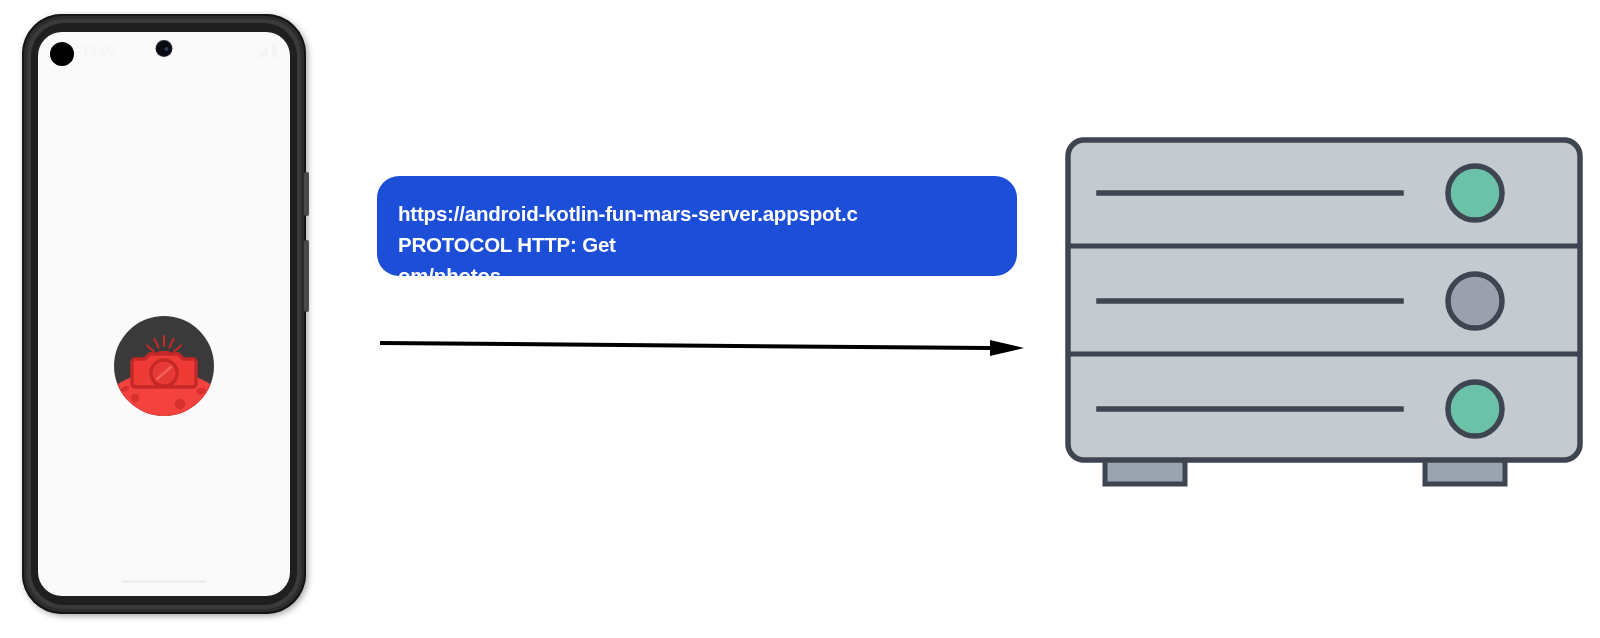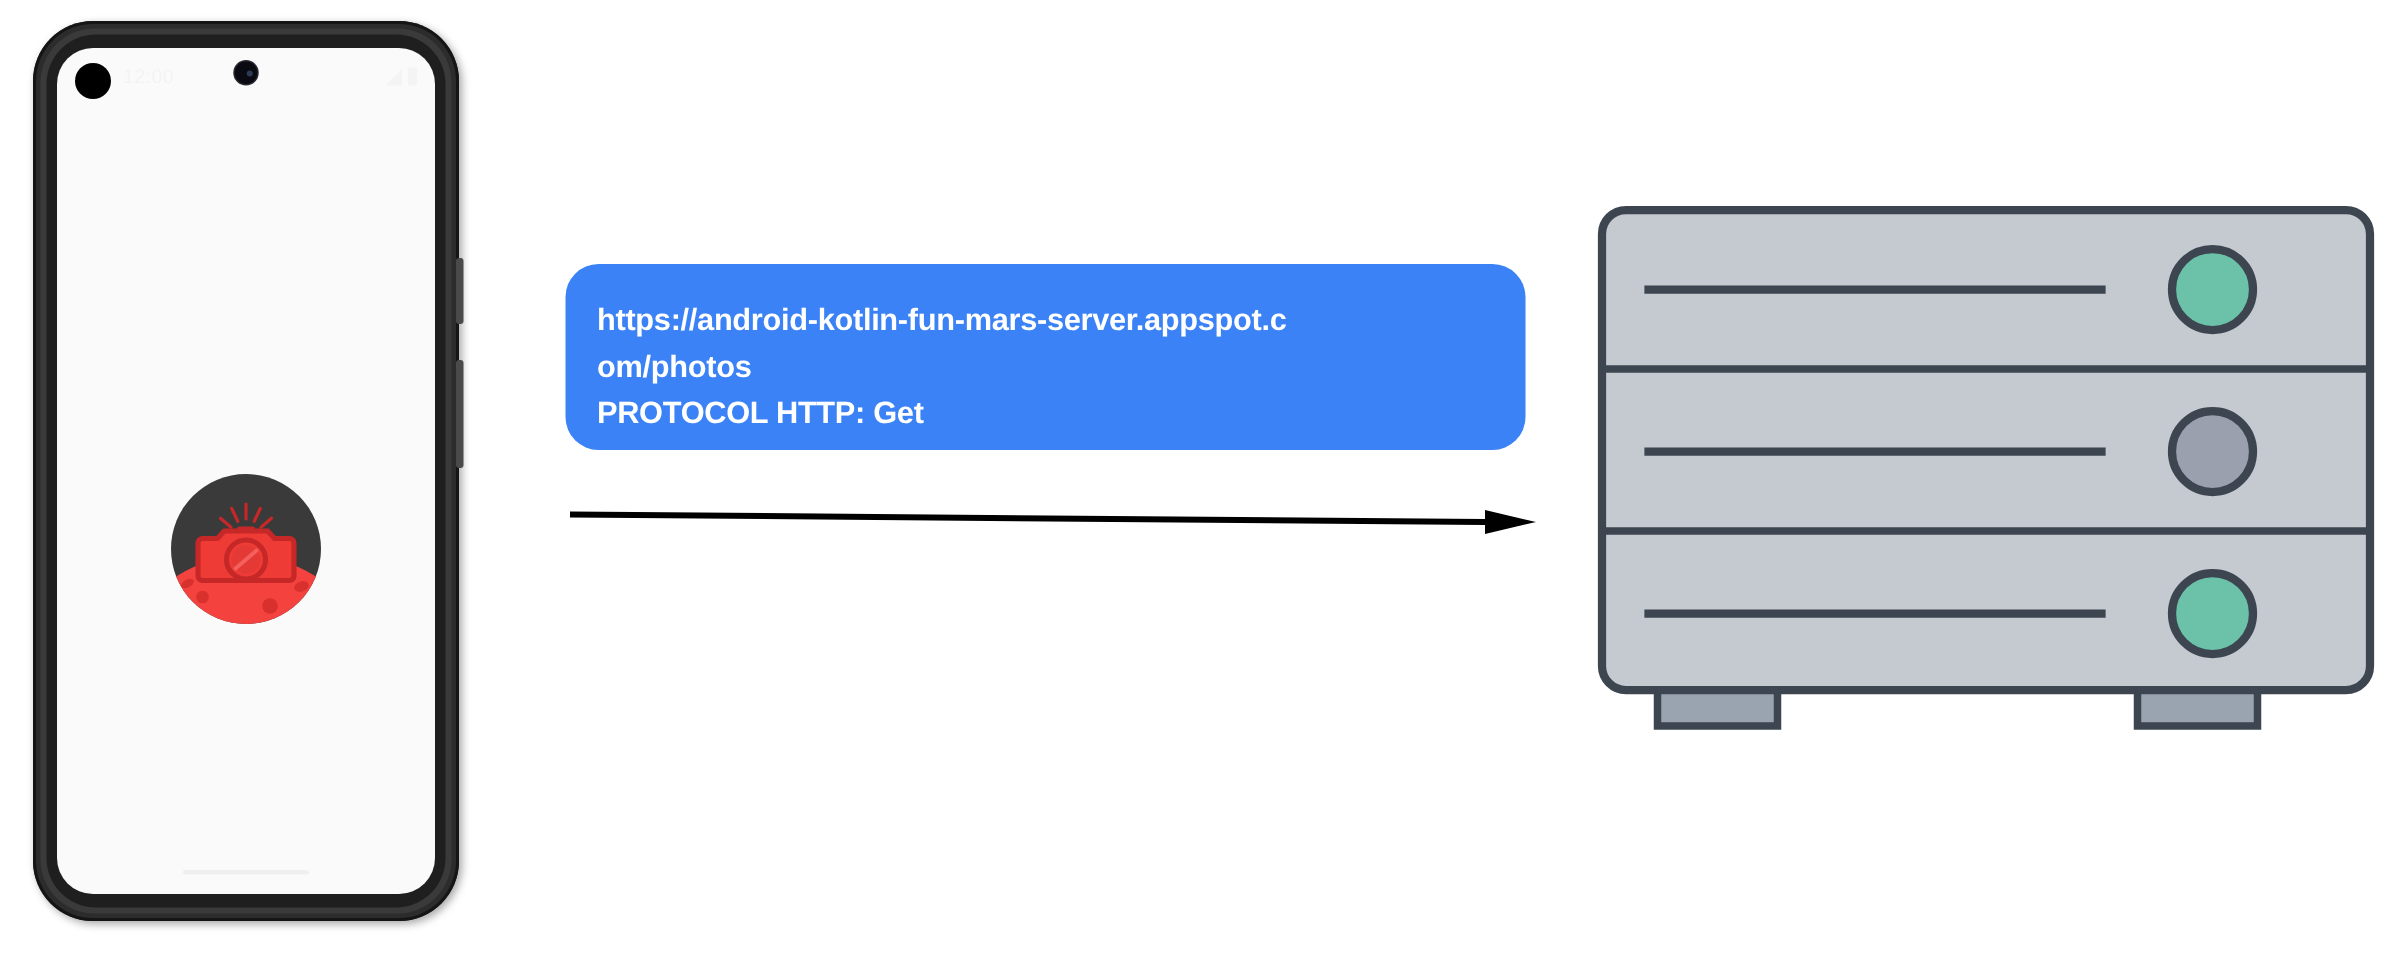--- a/index.html
+++ b/index.html
@@ -158,22 +158,22 @@
     border-radius: 2px;
     background: #efefef;
   }
 
   
   .url-bubble {
     position: absolute;
     left: 377px;
     top: 176px;
     width: 640px;
-    height: 124px;
-    background: #3b82f6;
+    height: 100px;
+    background: #1d4ed8;
     border-radius: 22px;
     box-sizing: border-box;
     padding: 22px 20px 0 21px;
   }
   .url-bubble .line {
     color: #ffffff;
     font-size: 20.5px;
     font-weight: bold;
     line-height: 31px;
     letter-spacing: -0.2px;
@@ -256,22 +256,22 @@
           </g>
         </svg>
       </div>
 
       <div class="home-indicator"></div>
     </div>
   </div>
 
   <div class="url-bubble">
     <div class="line">https://android-kotlin-fun-mars-server.appspot.c</div>
+    <div class="line">PROTOCOL HTTP: Get</div>
     <div class="line">om/photos</div>
-    <div class="line">PROTOCOL HTTP: Get</div>
   </div>
 
   <div class="arrow-wrap">
     <svg viewBox="0 0 648 44" width="648" height="44" xmlns="http://www.w3.org/2000/svg">
       <path d="M2 21 L612 26 L612 20 L646 28 L612 36 L612 30 L2 25 Z" fill="#000000"></path>
     </svg>
   </div>
 
   <div class="server">
     <svg viewBox="0 0 522 366" width="522" height="366" xmlns="http://www.w3.org/2000/svg">

